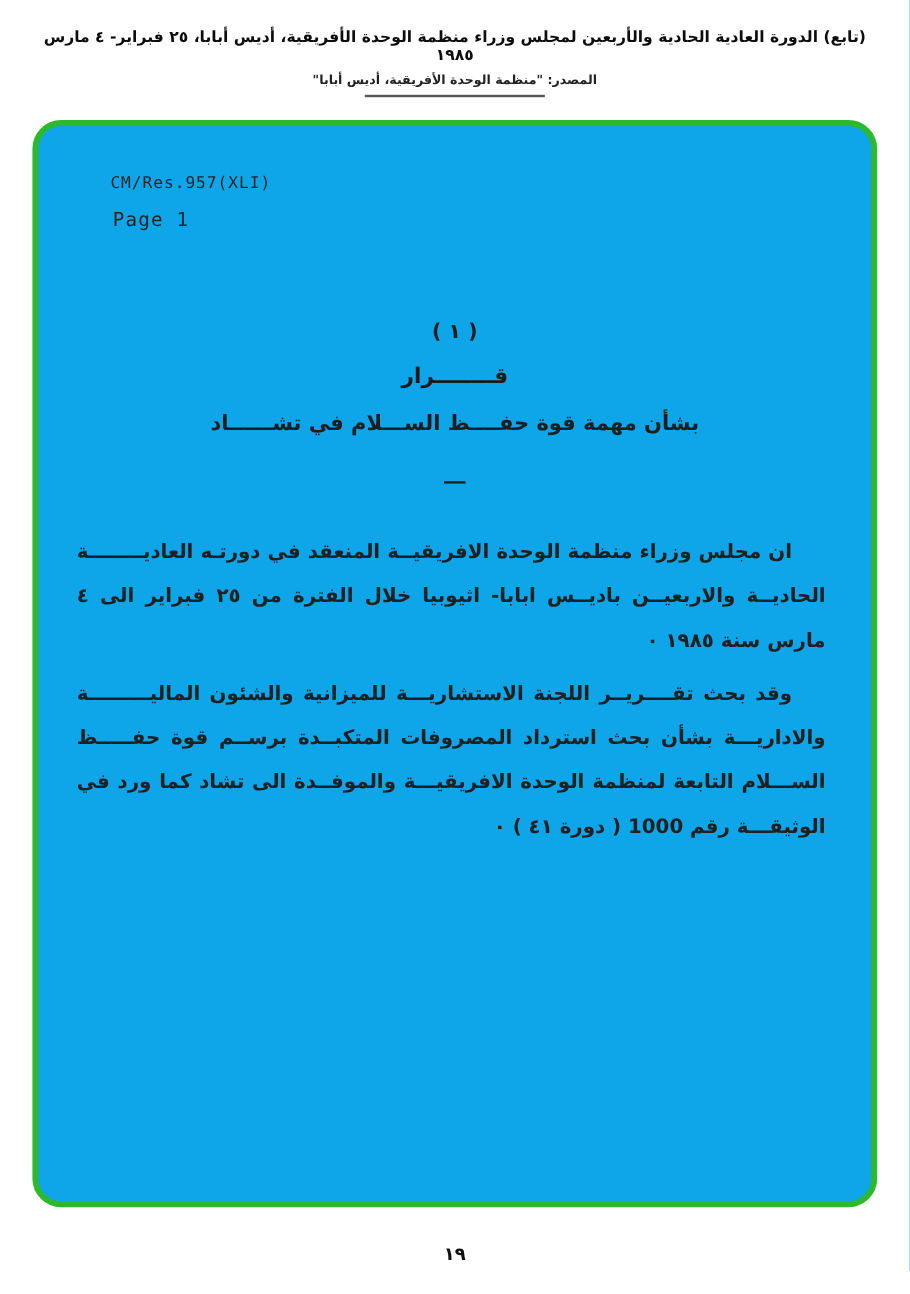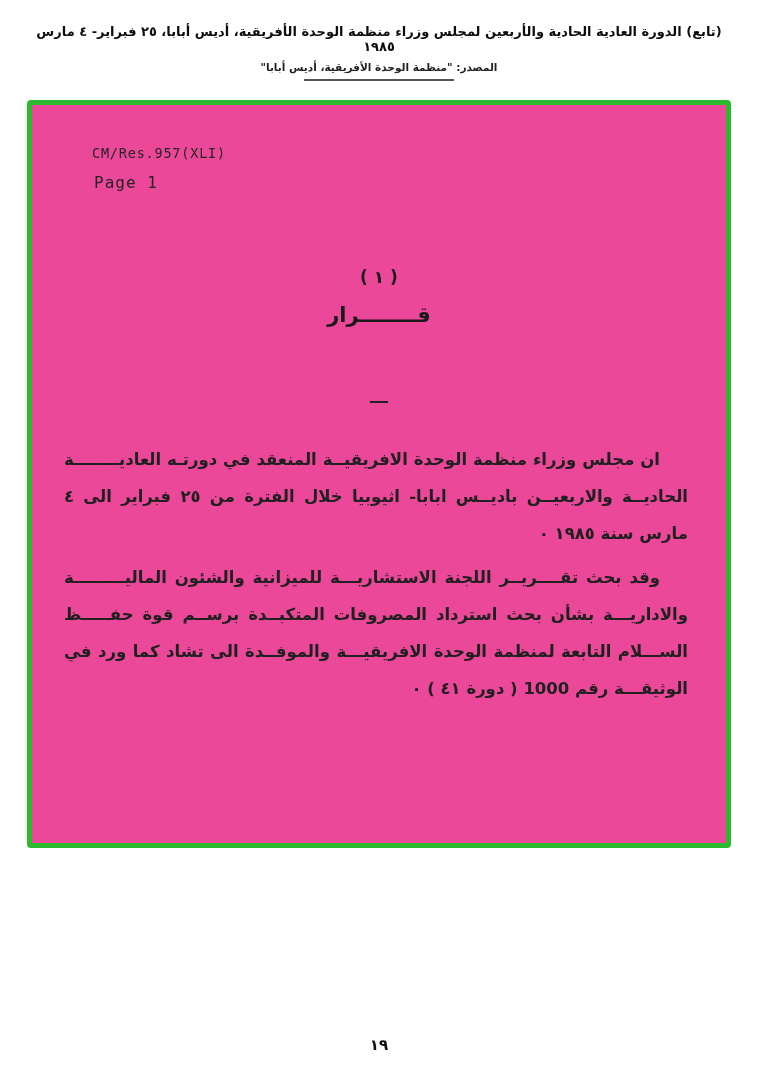--- a/index.html
+++ b/index.html
@@ -38,24 +38,24 @@
     background: #555555;
     margin: 6px auto 0 auto;
   }
 
   
   .doc-frame {
     position: absolute;
     left: 27px;
     top: 100px;
     width: 704px;
-    height: 748px;
+    height: 906px;
     border: 5px solid #2db92d;
-    border-radius: 4px;
-    background: #ec4899;
+    border-radius: 24px;
+    background: #0ea5e9;
   }
 
   .doc-ref {
     position: absolute;
     left: 60px;
     top: 40px;
     direction: ltr;
     font-family: "DejaVu Sans Mono", monospace;
     font-size: 13.5px;
     letter-spacing: 0.8px;
@@ -79,21 +79,21 @@
     text-align: center;
     font-size: 17px;
     font-weight: bold;
     color: #1c1c1c;
   }
   .res-title {
     position: absolute;
     top: 198px;
     left: 0; right: 0;
     text-align: center;
-    font-size: 21px;
+    font-size: 18px;
     font-weight: bold;
     color: #1a1a1a;
   }
   .res-subtitle {
     position: absolute;
     top: 238px;
     left: 0; right: 0;
     text-align: center;
     font-size: 17.5px;
     font-weight: bold;
@@ -148,20 +148,21 @@
 <main class="doc-frame">
 
   <div class="doc-ref">CM/Res.957(XLI)</div>
 
   <div class="doc-page-label">Page 1</div>
 
   <div class="section-number">( ١ )</div>
 
   <h1 class="res-title">قــــــــرار</h1>
 
+  <h2 class="res-subtitle">بشأن مهمة قوة حفــــظ  الســـلام في تشــــــاد</h2>
 
   <div class="separator-dash"></div>
 
   <section class="body-text">
     <p>ان مجلس وزراء منظمة الوحدة الافريقيــة المنعقد في  دورتـه العاديــــــــة الحاديــة والاربعيــن باديــس  ابابا- اثيوبيا خلال الفترة من ٢٥ فبراير الى ٤ مارس سنة ١٩٨٥ ٠</p>
     <p>وقد بحث تقــــريــر اللجنة الاستشاريـــة للميزانية والشئون الماليـــــــــة والاداريـــة بشأن بحث استرداد المصروفات المتكبــدة برســم قوة حفـــــظ الســـلام التابعة لمنظمة الوحدة الافريقيـــة والموفــدة الى تشاد  كما ورد في الوثيقـــة رقم 1000 ( دورة ٤١ ) ٠</p>
   </section>
 
 </main>
 

